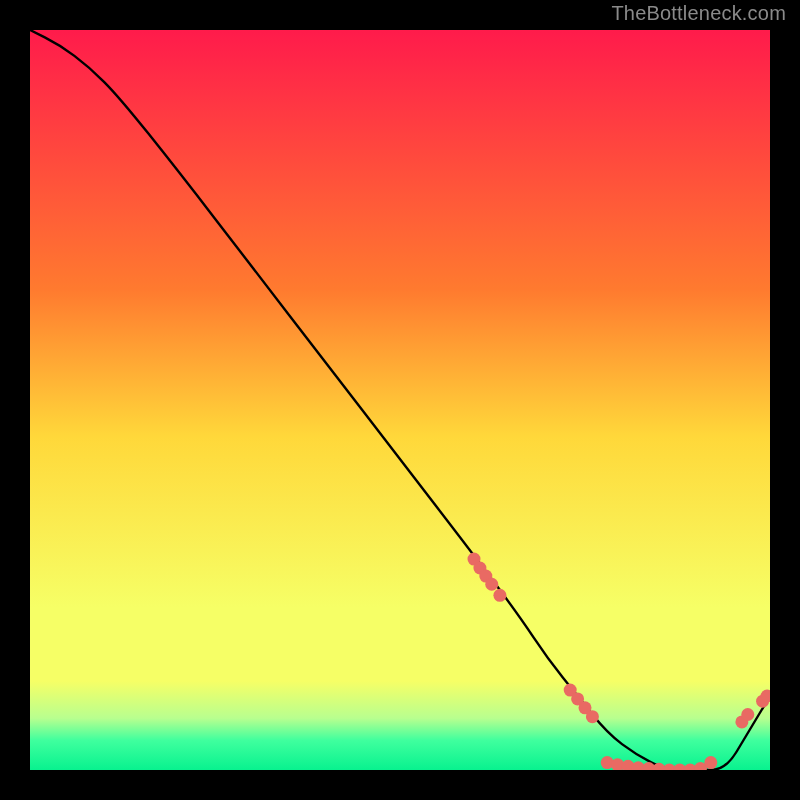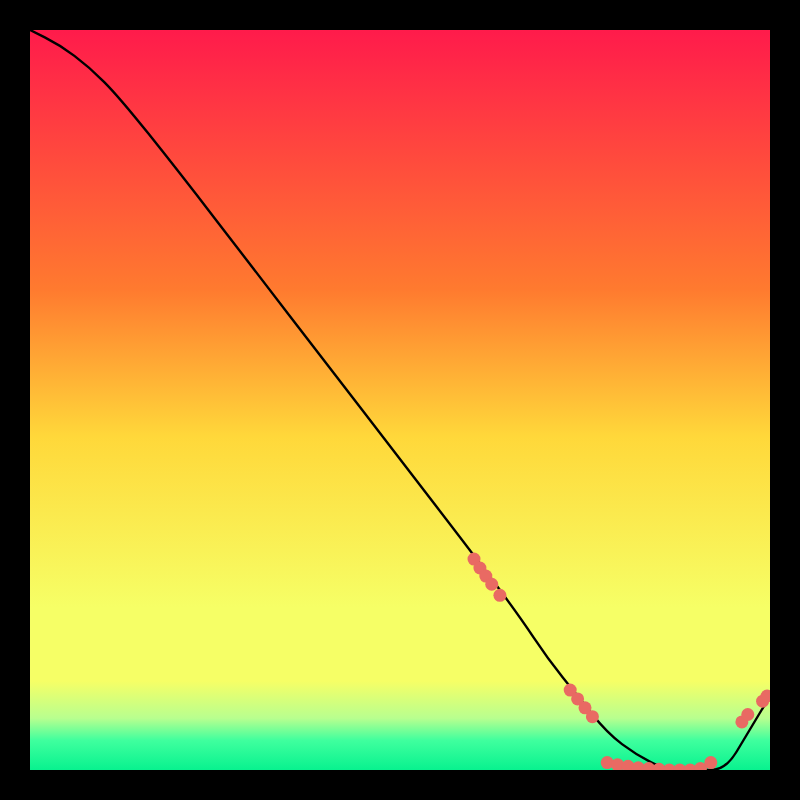--- a/index.html
+++ b/index.html
@@ -32,20 +32,21 @@
     top: 30px;
     width: 740px;
     height: 740px;
   }
   svg { display: block; }
 </style>
 </head>
 <body>
 
 <div class="stage">
+  <div class="attribution">TheBottleneck.com</div>
 
   <div class="plot">
     <svg id="chart-svg" width="740" height="740" viewBox="0 0 740 740">
       <defs>
         <linearGradient id="bg-grad" x1="0" y1="0" x2="0" y2="1">
 
         <stop offset="0%" stop-color="#ff1b4b"></stop>
             <stop offset="35%" stop-color="#ff7a2f"></stop>
             <stop offset="55%" stop-color="#ffd83a"></stop>
             <stop offset="78%" stop-color="#f6ff66"></stop>

